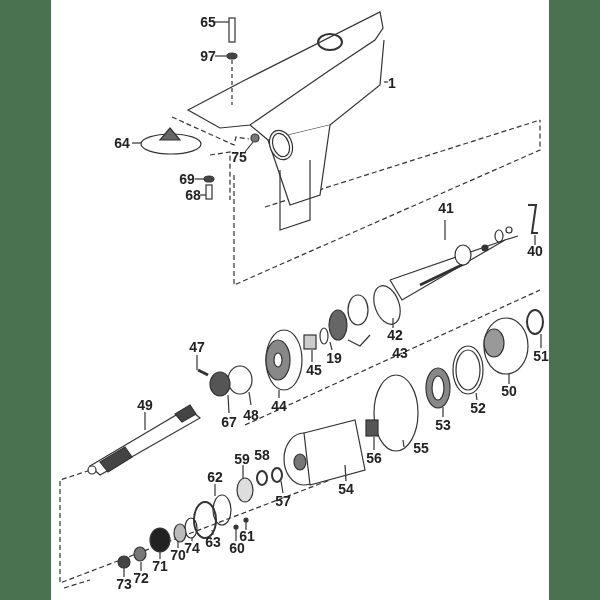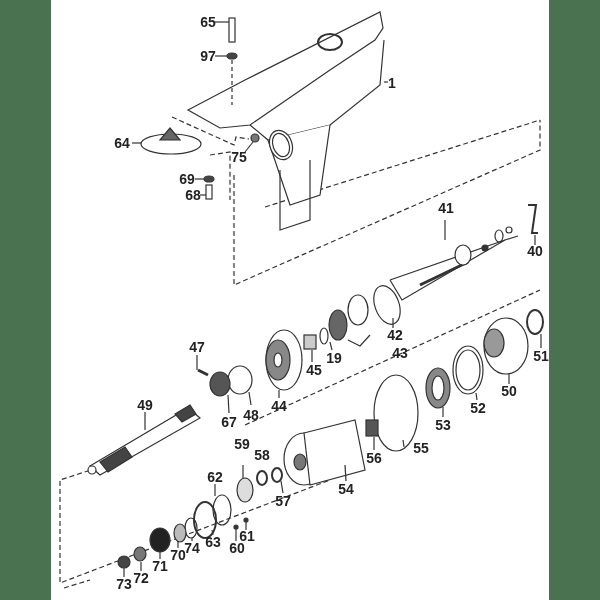--- a/index.html
+++ b/index.html
@@ -258,21 +258,21 @@
     <span class="lbl" style="left: 251px; top: 415px;">48</span>
     <span class="lbl" style="left: 229px; top: 422px;">67</span>
     <span class="lbl" style="left: 145px; top: 405px;">49</span>
     <span class="lbl" style="left: 509px; top: 391px;">50</span>
     <span class="lbl" style="left: 478px; top: 408px;">52</span>
     <span class="lbl" style="left: 443px; top: 425px;">53</span>
     <span class="lbl" style="left: 405px; top: 448px; padding-left: 32px;">55</span>
     <span class="lbl" style="left: 374px; top: 458px;">56</span>
     <span class="lbl" style="left: 346px; top: 489px;">54</span>
     <span class="lbl hl" style="left: 262px; top: 455px; background: #ffffff;">58</span>
-    <span class="lbl" style="left: 242px; top: 444px;">59</span>
+    <span class="lbl" style="left: 242px; top: 459px;">59</span>
     <span class="lbl" style="left: 283px; top: 501px;">57</span>
     <span class="lbl" style="left: 215px; top: 477px;">62</span>
     <span class="lbl" style="left: 247px; top: 536px;">61</span>
     <span class="lbl" style="left: 237px; top: 548px;">60</span>
     <span class="lbl" style="left: 213px; top: 542px;">63</span>
     <span class="lbl" style="left: 192px; top: 548px;">74</span>
     <span class="lbl" style="left: 178px; top: 555px;">70</span>
     <span class="lbl" style="left: 160px; top: 566px;">71</span>
     <span class="lbl" style="left: 141px; top: 578px;">72</span>
     <span class="lbl" style="left: 124px; top: 584px;">73</span>

